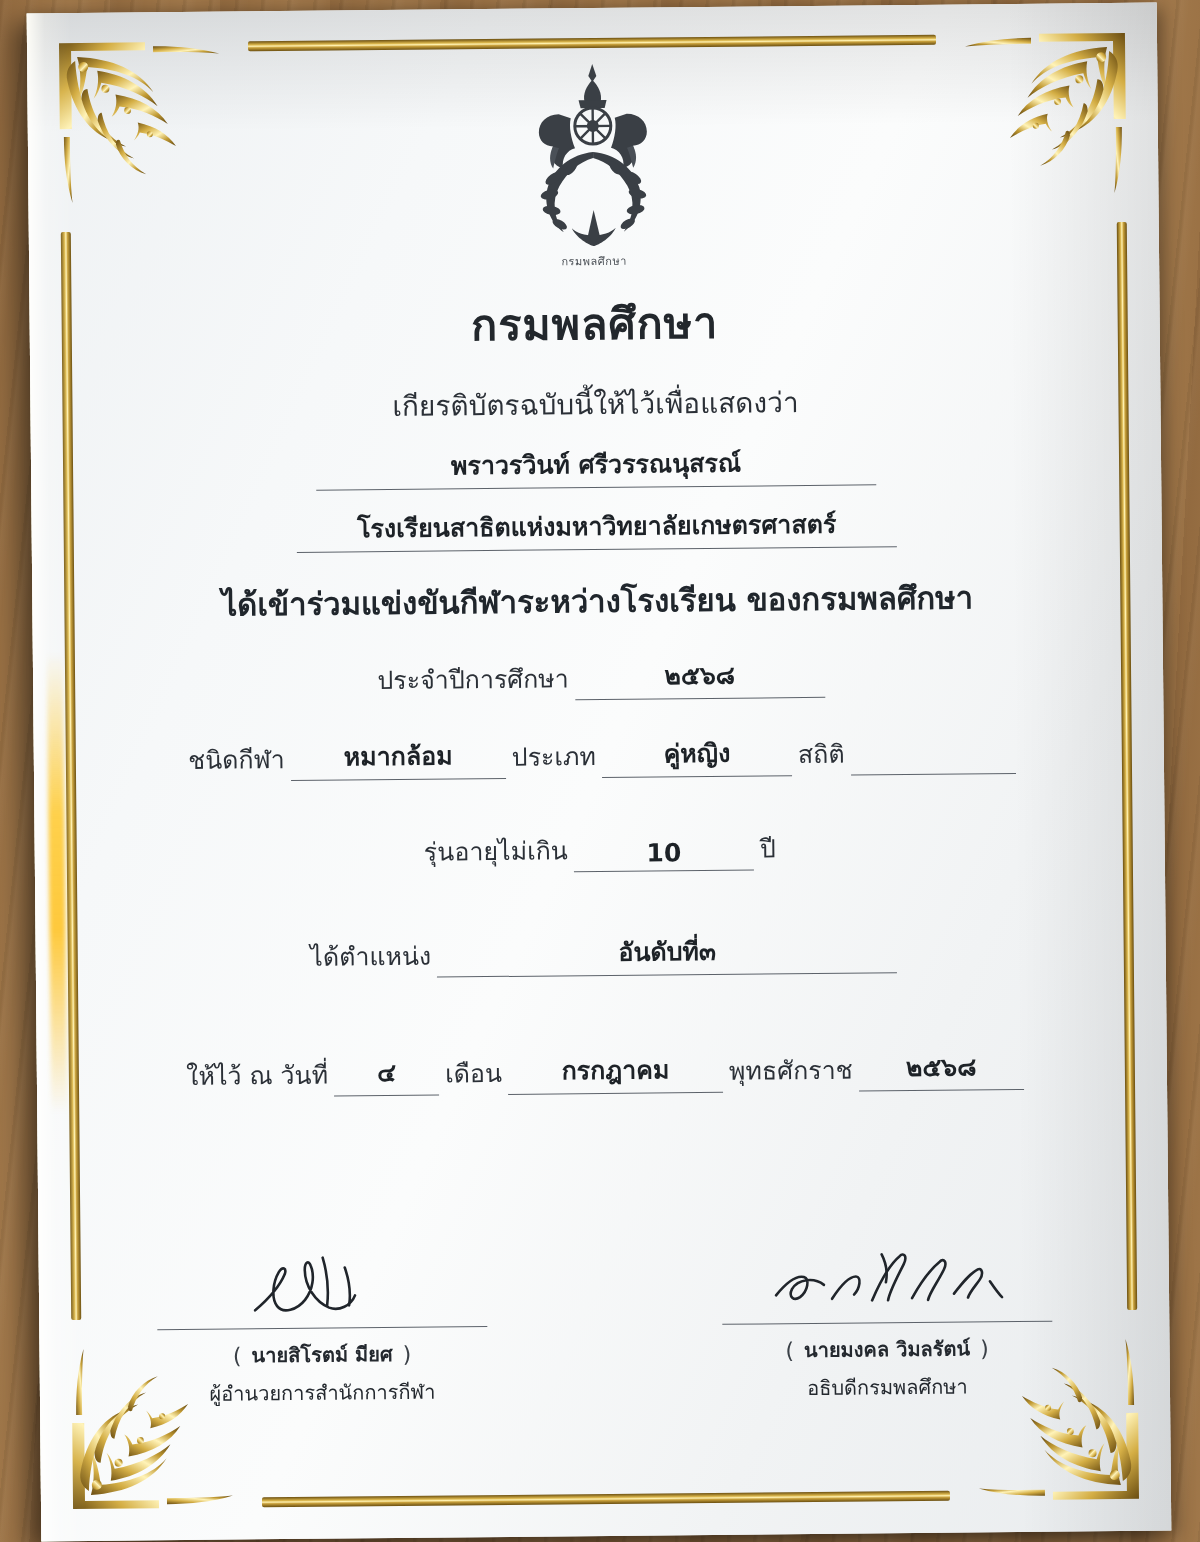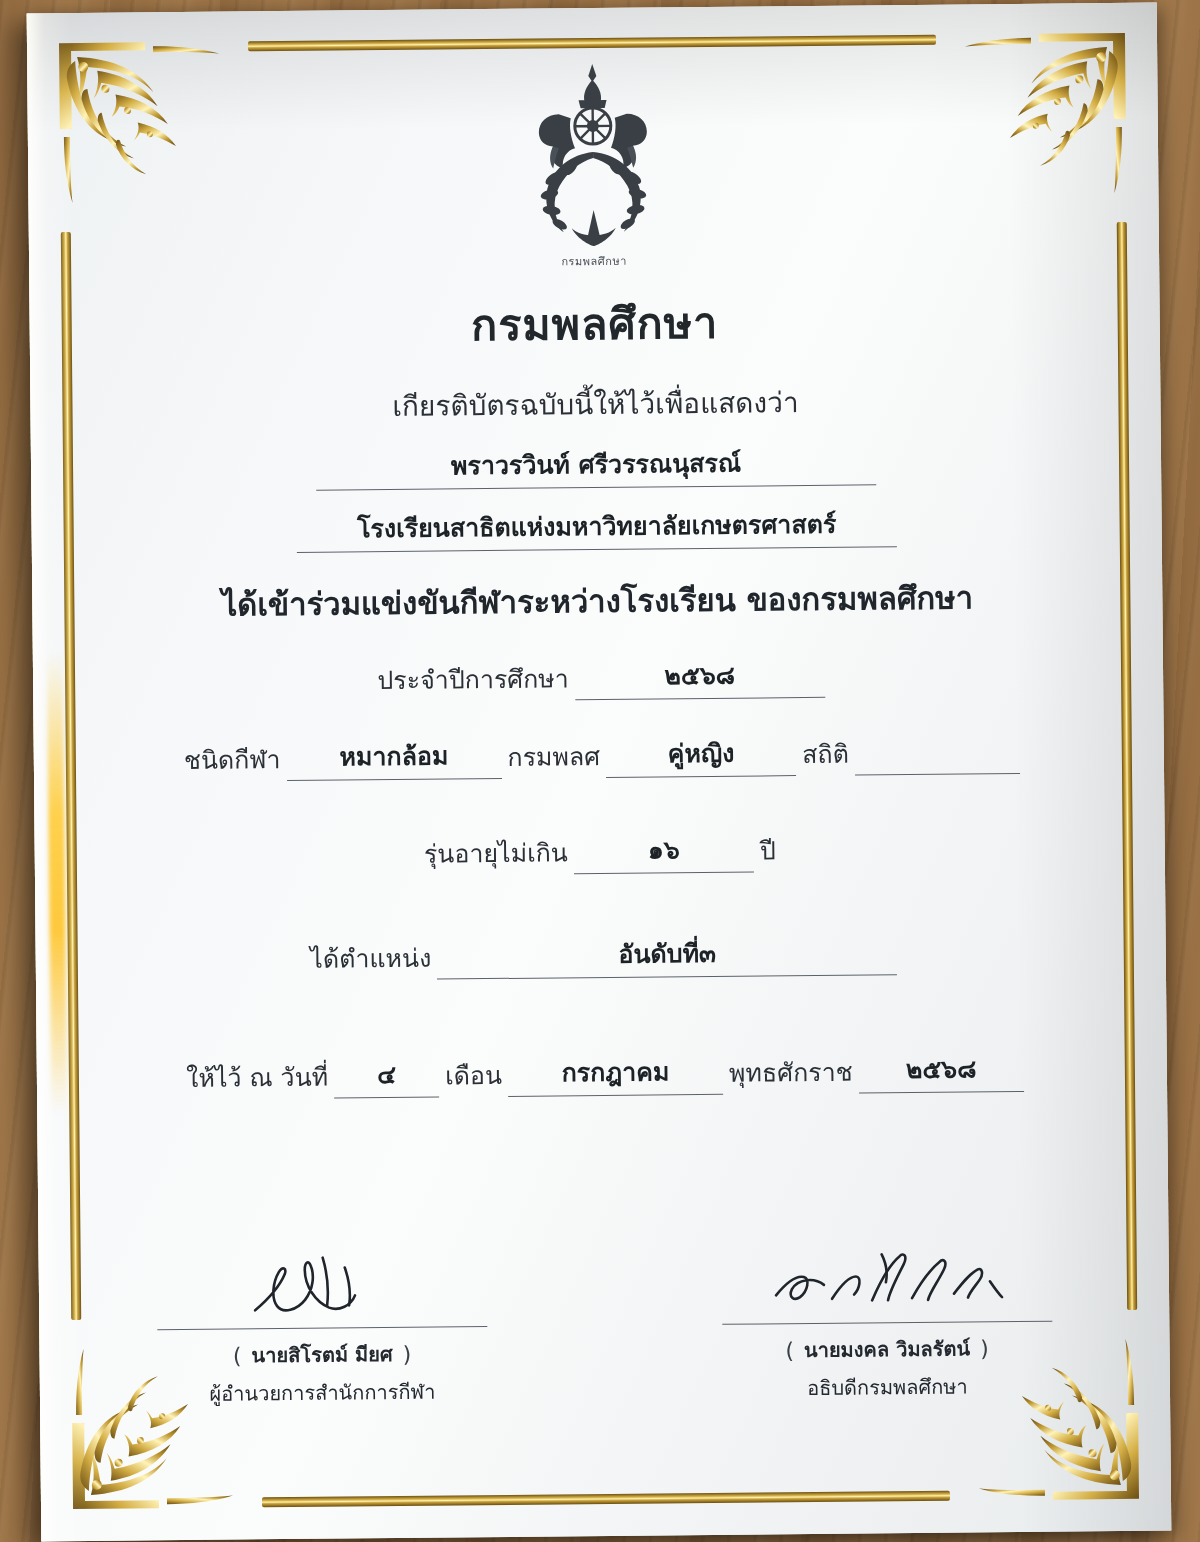--- a/index.html
+++ b/index.html
@@ -294,34 +294,34 @@
       <div class="blank year-blank">
         <span class="val">๒๕๖๘</span>
       </div>
     </div>
 
     <div class="fill-row row-sport">
       <span class="label">ชนิดกีฬา</span>
       <div class="blank sport-blank">
         <span class="val">หมากล้อม</span>
       </div>
-      <span class="label">กรมพลศ</span>
+      <span class="label">ประเภท</span>
       <div class="blank type-blank">
         <span class="val">คู่หญิง</span>
       </div>
       <span class="label">สถิติ</span>
       <div class="blank stat-blank">
         <span class="val"></span>
       </div>
     </div>
 
     <div class="fill-row row-age">
       <span class="label">รุ่นอายุไม่เกิน</span>
       <div class="blank age-blank">
-        <span class="val">๑๖</span>
+        <span class="val">10</span>
       </div>
       <span class="label">ปี</span>
     </div>
 
     <div class="fill-row row-rank">
       <span class="label">ได้ตำแหน่ง</span>
       <div class="blank rank-blank">
         <span class="val">อันดับที่๓</span>
       </div>
     </div>

